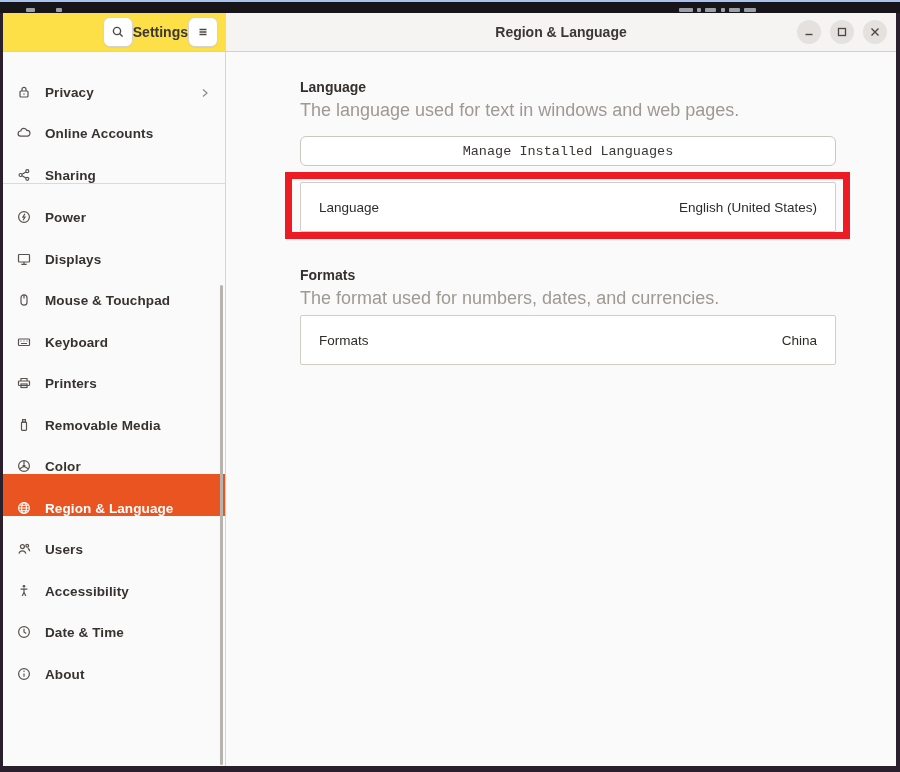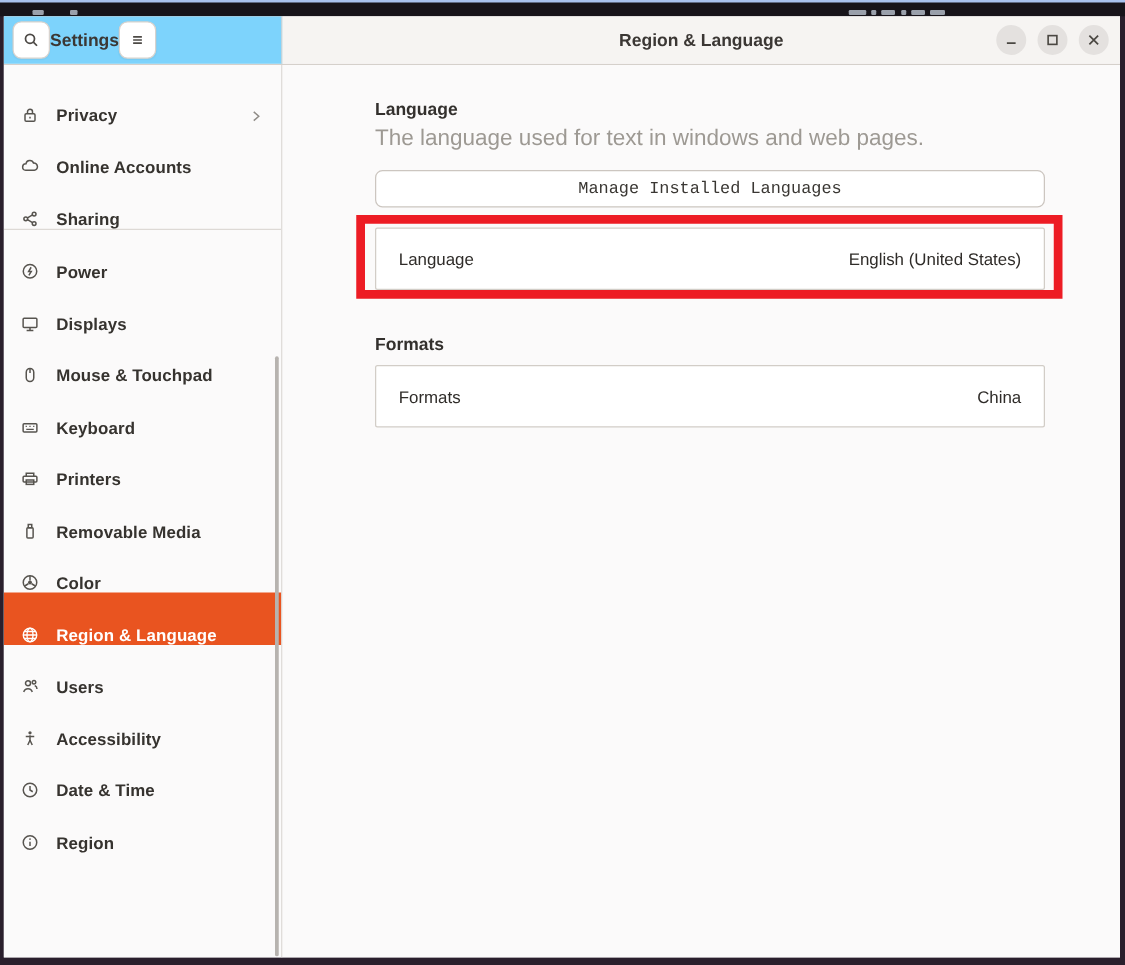--- a/index.html
+++ b/index.html
@@ -11,22 +11,22 @@
   
   .top-panel { position:absolute; top:0; left:0; width:900px; height:13px;
     background:#17141a; border-top:2px solid #a9c2ee; }
   .panel-frag { position:absolute; top:6px; height:4px; background:#9aa0ab; border-radius:1px; }
 
   
   .window { position:absolute; left:3px; top:13px; width:893px; height:753px;
     background:#fbfafa; display:flex; flex-direction:column; overflow:hidden; }
 
   .headerbar { height:39px; display:flex; flex:0 0 39px; border-bottom:1px solid #d5d0cb; }
-  .hb-side { width:223px; flex:0 0 223px; background:#7dd3fc; border-right:1px solid #d8d4d0;
-    display:flex; align-items:center; justify-content:flex-start; padding:0 7px; }
+  .hb-side { width:223px; flex:0 0 223px; background:#fde047; border-right:1px solid #d8d4d0;
+    display:flex; align-items:center; justify-content:flex-end; padding:0 7px; }
   .hb-main { flex:1; background:#f6f4f2; position:relative; display:flex;
     align-items:center; justify-content:center; }
   .hb-title { font-size:14px; font-weight:bold; color:#3b3734; }
 
   .sq-btn { width:30px; height:30px; background:#ffffff; border:1px solid #d8d3ce;
     border-radius:7px; display:flex; align-items:center; justify-content:center;
     box-shadow:0 1px 1px rgba(0,0,0,.04); cursor:pointer; }
   .sq-btn svg { display:block; }
 
   .win-controls { position:absolute; right:9px; top:0; height:100%;
@@ -289,21 +289,21 @@
         </div>
 
         <div class="sb-item">
           <span class="ico">
             <svg width="16" height="16" viewBox="0 0 16 16" fill="none" stroke="currentColor" stroke-width="1.2">
               <circle cx="8" cy="8" r="5.4"></circle>
                 <path d="M8 7.4v3.4"></path>
                 <circle cx="8" cy="5.2" r="0.7" fill="currentColor" stroke="none"></circle>
             </svg>
           </span>
-          <span class="lbl">Region</span>
+          <span class="lbl">About</span>
         </div>
 
         <div class="sb-scrollbar"></div>
       </div>
 
       <div class="content">
         <div class="col">
 
           <div class="sec-title t-lang">Language</div>
           <div class="sec-desc">The language used for text in windows and web pages.</div>
@@ -311,20 +311,21 @@
           <button class="manage-btn">Manage Installed Languages</button>
 
           <div class="annot">
             <div class="row-card">
               <span class="rc-lbl">Language</span>
               <span class="rc-val">English (United States)</span>
             </div>
           </div>
 
           <div class="sec-title t-fmt">Formats</div>
+          <div class="sec-desc">The format used for numbers, dates, and currencies.</div>
 
           <div class="row-card fmt-card">
             <span class="rc-lbl">Formats</span>
             <span class="rc-val">China</span>
           </div>
 
         </div>
       </div>
 
     </div>

